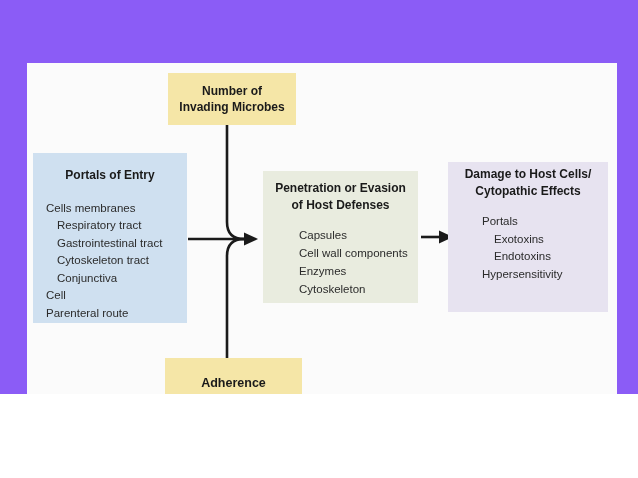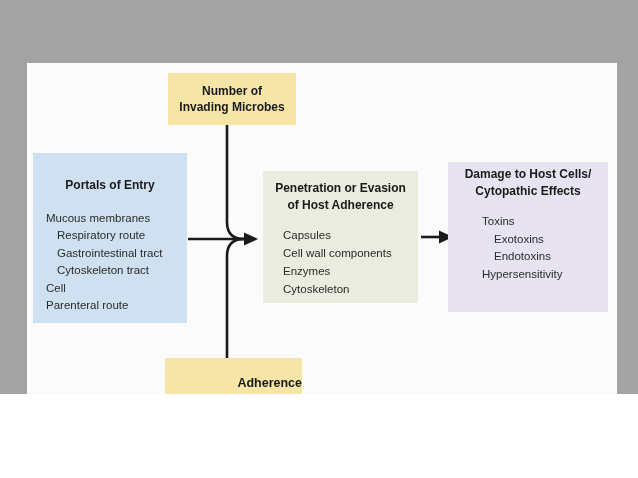--- a/index.html
+++ b/index.html
@@ -1,20 +1,20 @@
 <!DOCTYPE html>
 <html><head>
 <meta charset="utf-8">
 <style>
   html, body { margin: 0; padding: 0; background: #ffffff; }
   .canvas {
     position: relative;
     width: 638px;
     height: 394px;
-    background: #a3a3a3;
+    background: #8b5cf6;
     font-family: "Liberation Sans", sans-serif;
     overflow: hidden;
   }
   .slide {
     position: absolute;
     left: 27px; top: 63px;
     width: 590px; height: 351px;
     background: #fbfbfb;
     border-bottom: 1px solid #ededed;
   }
@@ -43,45 +43,45 @@
     white-space: nowrap;
   }
   
   .node-number {
     left: 168px; top: 73px; width: 128px; height: 52px;
     display: flex; align-items: center; justify-content: center;
   }
   
   .node-portals {
     left: 33px; top: 153px; width: 154px; height: 170px;
-    padding-top: 24px;
+    padding-top: 14px;
   }
   .node-portals .node-title { margin-bottom: 16px; }
   .node-portals .list { padding-left: 13px; }
   .node-portals .indent { padding-left: 11px; }
   
   .node-penetration {
     left: 263px; top: 171px; width: 155px; height: 132px;
     padding-top: 9px;
   }
   .node-penetration .node-title { margin-bottom: 13px; }
-  .node-penetration .list { padding-left: 20px; }
+  .node-penetration .list { padding-left: 36px; }
   .node-penetration .item { line-height: 18px; }
   
   .node-damage {
     left: 448px; top: 162px; width: 160px; height: 150px;
     padding-top: 4px;
   }
   .node-damage .node-title { margin-bottom: 14px; }
   .node-damage .list { padding-left: 34px; }
   .node-damage .indent { padding-left: 12px; }
   
   .node-adherence {
     left: 165px; top: 358px; width: 137px; height: 50px;
-    display: flex; align-items: center; justify-content: flex-end;
+    display: flex; align-items: center; justify-content: center;
   }
   .node-adherence .node-title { font-size: 12.5px; }
 </style>
 </head>
 <body>
 
 <div class="canvas">
 
   <div class="slide"></div>
 
@@ -97,45 +97,46 @@
   </svg>
 
   <div class="node node-number" style="background: rgb(245, 230, 167);">
     <div class="node-title">Number of
 Invading Microbes</div>
   </div>
 
   <div class="node node-portals" style="background: rgb(207, 224, 240);">
     <div class="node-title">Portals of Entry</div>
     <div class="list">
-      <div class="item">Mucous membranes</div>
-      <div class="item indent">Respiratory route</div>
+      <div class="item">Cells membranes</div>
+      <div class="item indent">Respiratory tract</div>
       <div class="item indent">Gastrointestinal tract</div>
       <div class="item indent">Cytoskeleton tract</div>
+      <div class="item indent">Conjunctiva</div>
       <div class="item">Cell</div>
       <div class="item">Parenteral route</div>
     </div>
   </div>
 
   <div class="node node-penetration" style="background: rgb(233, 236, 223);">
     <div class="node-title">Penetration or Evasion
-of Host Adherence</div>
+of Host Defenses</div>
     <div class="list">
       <div class="item">Capsules</div>
       <div class="item">Cell wall components</div>
       <div class="item">Enzymes</div>
       <div class="item">Cytoskeleton</div>
     </div>
   </div>
 
   <div class="node node-damage" style="background: rgb(231, 227, 240);">
     <div class="node-title">Damage to Host Cells/
 Cytopathic Effects</div>
     <div class="list">
-      <div class="item">Toxins</div>
+      <div class="item">Portals</div>
       <div class="item indent">Exotoxins</div>
       <div class="item indent">Endotoxins</div>
       <div class="item">Hypersensitivity</div>
     </div>
   </div>
 
   <div class="node node-adherence" style="background: rgb(245, 230, 167);">
     <div class="node-title">Adherence</div>
   </div>
 

